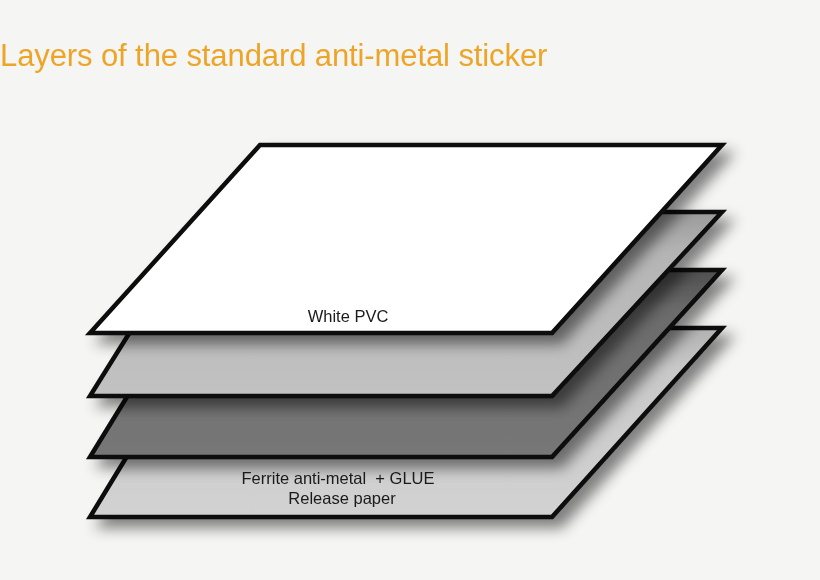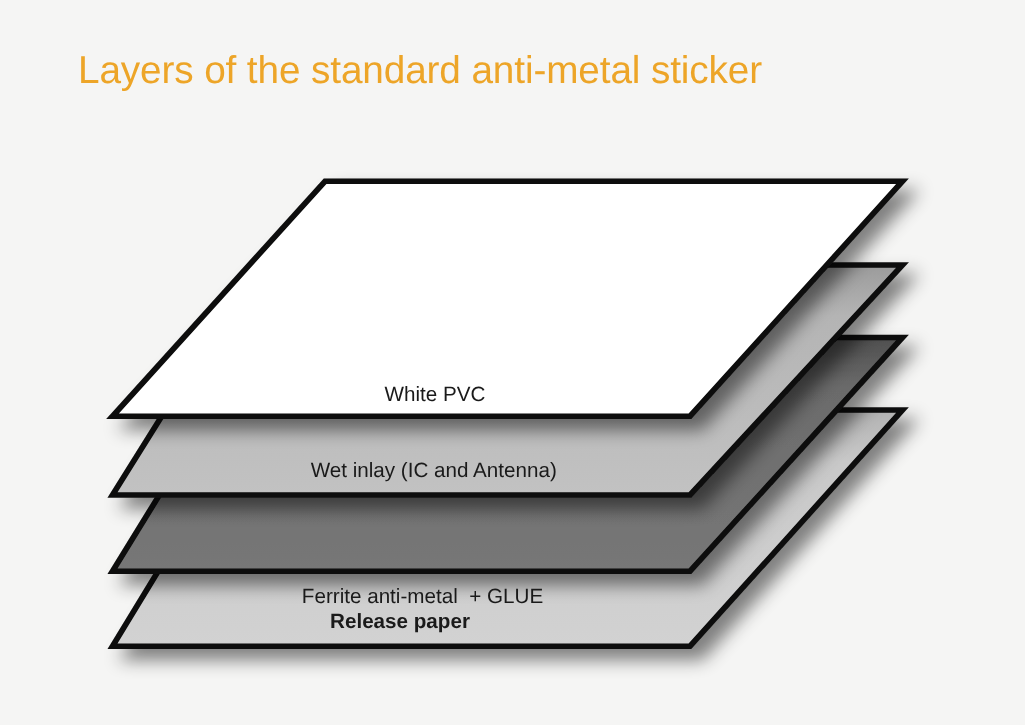--- a/index.html
+++ b/index.html
@@ -18,21 +18,20 @@
     position: relative;
     width: 820px;
     height: 580px;
     background: #f5f5f4;
   }
   #diagram-title {
     position: absolute;
     left: 0;
     top: 38px;
     width: 672px;
-    text-align: center;
     font-size: 31px;
     font-weight: 400;
     letter-spacing: -0.1px;
     color: #eda528;
     white-space: nowrap;
   }
   #layer-stack {
     position: absolute;
     left: 0;
     top: 0;
@@ -44,21 +43,21 @@
     font-size: 16.5px;
     font-weight: 400;
     color: #1a1a1a;
     white-space: pre;
     text-align: right;
     transform: translate(-50%, -50%);
   }
   #label-white-pvc   { left: 348px; top: 316px; }
   #label-wet-inlay   { left: 347px; top: 377px; }
   #label-ferrite     { left: 338px; top: 441px; margin-top: 37px; }
-  #label-release     { left: 320px; top: 498px; font-weight: bold; }
+  #label-release     { left: 342px; top: 498px; }
 </style>
 </head>
 <body>
 
 <div id="canvas">
 
   <div id="diagram-title">Layers of the standard anti-metal sticker</div>
 
   <svg id="layer-stack" viewBox="0 0 820 580" width="820" height="580" xmlns="http://www.w3.org/2000/svg">
 
@@ -95,19 +94,18 @@
 
     <polygon class="slab" fill="url(#grad-ferrite-anti-metal)" stroke="#0a0a0a" stroke-width="4.5" stroke-linejoin="miter" filter="url(#slabShadow)" points="205,270 722,270 552,457 90,457"></polygon>
 
     <polygon class="slab" fill="url(#grad-wet-inlay)" stroke="#0a0a0a" stroke-width="4.5" stroke-linejoin="miter" filter="url(#slabShadow)" points="205,212 722,212 552,396 90,396"></polygon>
 
     <polygon class="slab" fill="url(#grad-white-pvc)" stroke="#0a0a0a" stroke-width="4.5" stroke-linejoin="miter" filter="url(#slabShadow)" points="260,145 722,145 552,333 90,333"></polygon>
   </svg>
 
   <div class="layer-label" id="label-white-pvc">White PVC</div>
 
-  <div class="layer-label" id="label-wet-inlay">Wet inlay (IC and Antenna)</div>
 
   <div class="layer-label" id="label-ferrite">Ferrite anti-metal  + GLUE</div>
 
   <div class="layer-label" id="label-release">Release paper</div>
 
 </div>
 
 </body></html>

